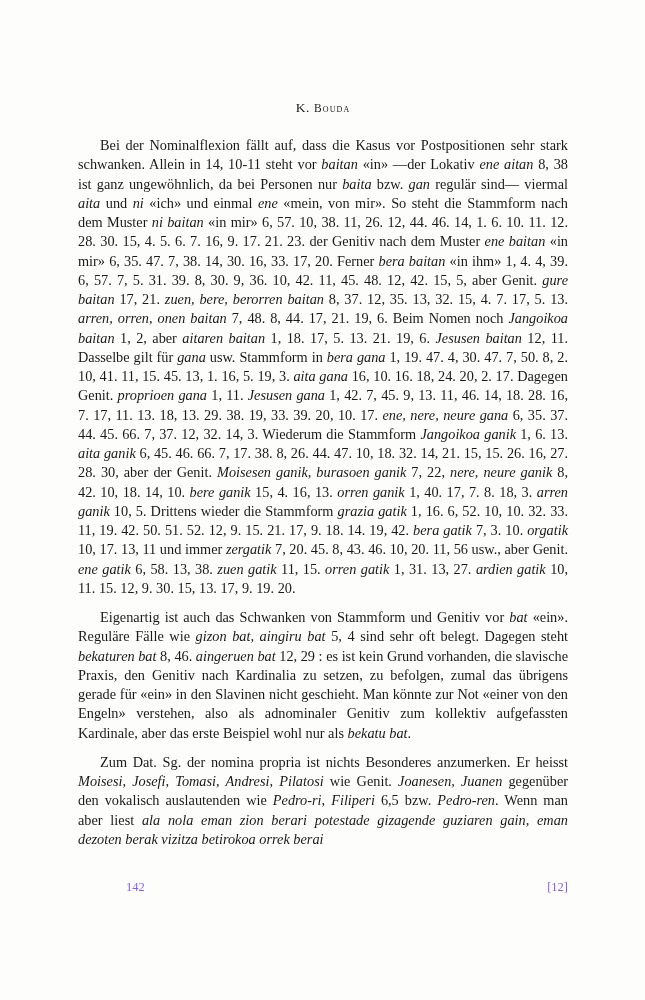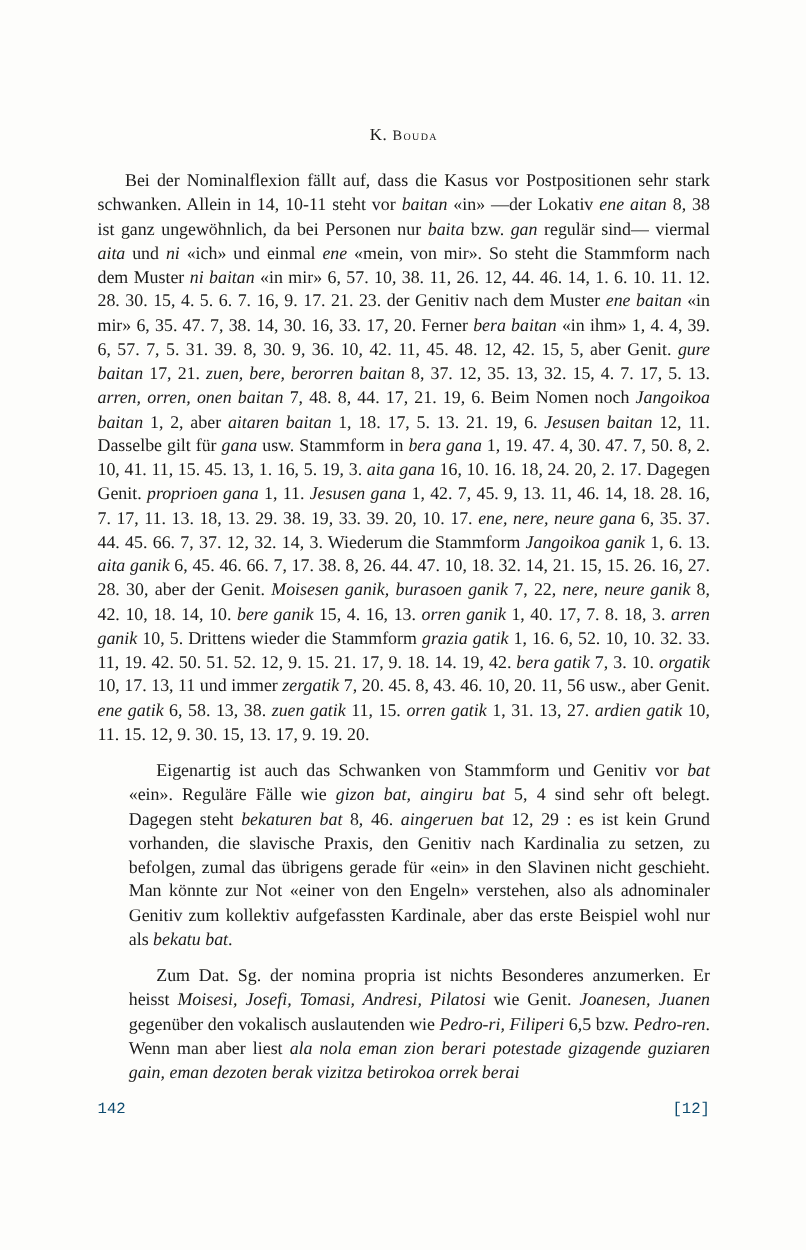--- a/index.html
+++ b/index.html
@@ -46,37 +46,37 @@
     margin: 0 0 0 0;
     text-align: justify;
     text-justify: inter-word;
     font-size: 14.3px;
     line-height: 19.25px;
     text-indent: 22px;
     hyphens: none;
   }
   p.para + p.para {
     margin-top: 10px;
-    margin-left: 25px;
   }
   i { }
   .footer {
     position: absolute;
     left: 78px;
     top: 880px;
     width: 490px;
     font-size: 12.5px;
     display: flex;
     justify-content: space-between;
     align-items: baseline;
   }
   .folio-left, .folio-right {
-    font-family: Liberation Mono, monospace;
+    font-family: Liberation Serif, serif;
     font-size: 12.5px;
-    color: #0c4a6e;
+    color: #8b5cf6;
+    margin-left: 48px;
   }
 </style>
 </head>
 <body>
 
 <div class="page">
 
   <div class="content">
 
     <div class="running-head">

